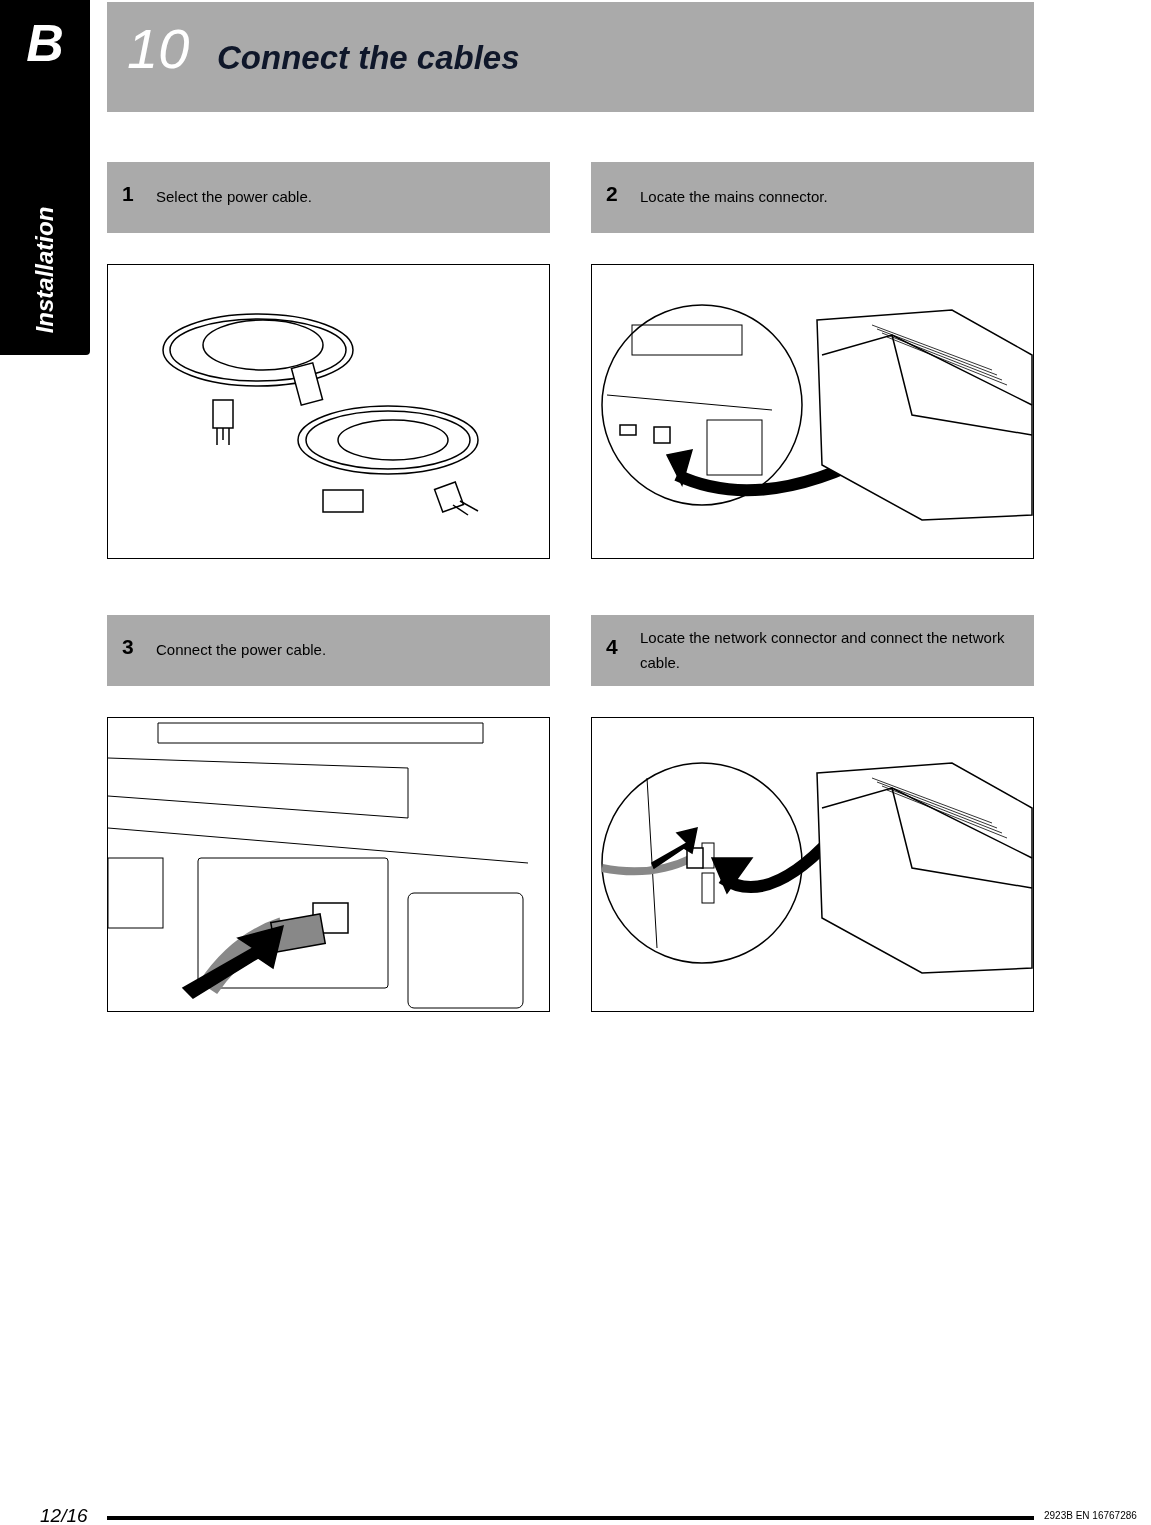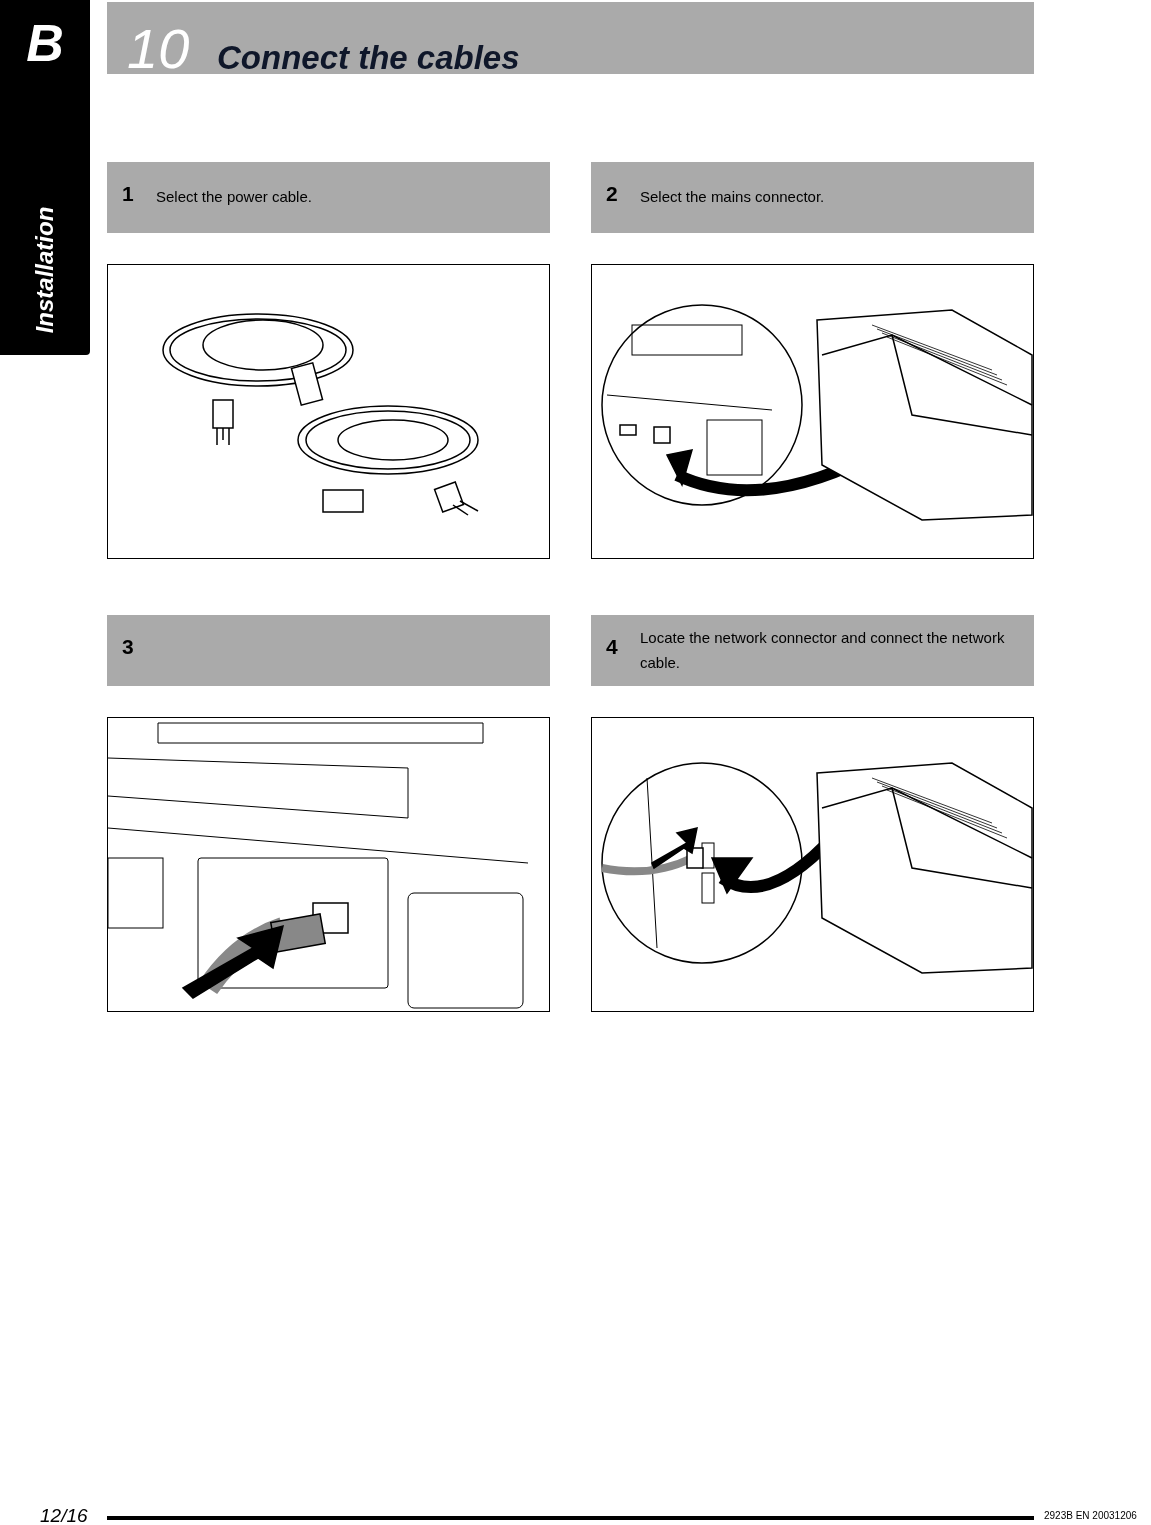--- a/index.html
+++ b/index.html
@@ -4,21 +4,21 @@
 <style>
   html, body { margin:0; padding:0; background:#ffffff; }
   body { width:1151px; height:1525px; position:relative; overflow:hidden;
          font-family:"Liberation Sans", sans-serif; color:#000; }
   .side-tab { position:absolute; left:0; top:0; width:90px; height:355px; background:#000;
               border-bottom-right-radius:4px; }
   .side-letter { position:absolute; left:0; top:8px; width:90px; text-align:center;
                  color:#fff; font-weight:bold; font-style:italic; font-size:52px; line-height:70px; }
   .side-section { position:absolute; left:45px; top:270px; transform:translate(-50%,-50%) rotate(-90deg);
                   color:#fff; font-weight:bold; font-style:italic; font-size:24px; white-space:nowrap; }
-  .header-bar { position:absolute; left:107px; top:2px; width:927px; height:72px; background:#aaaaaa; }
+  .header-bar { position:absolute; left:107px; top:2px; width:927px; height:110px; background:#aaaaaa; }
   .header-num { position:absolute; left:20px; top:12px; color:#fff; font-style:italic; font-size:56px;
                 line-height:70px; }
   .header-title { position:absolute; left:110px; top:34px; font-weight:bold; font-style:italic;
                   font-size:33px; line-height:44px; color:#0f172a; }
   .step-box { position:absolute; width:443px; height:71px; background:#aaaaaa; }
   .step-num { position:absolute; left:15px; top:20px; font-weight:bold; font-size:21px; }
   .step-text { position:absolute; left:49px; top:22px; font-size:15px; line-height:25px; width:385px; }
   .fig { position:absolute; width:441px; height:293px; border:1px solid #000; background:#fff; overflow:hidden; }
   .fig svg { width:100%; height:100%; display:block; }
   .footer-page { position:absolute; left:40px; top:1505px; font-style:italic; font-size:19px; }
@@ -57,21 +57,21 @@
     <rect x="188" y="100" width="22" height="38" fill="#fff" transform="rotate(-15 199 119)"></rect>
     <rect x="215" y="225" width="40" height="22" fill="#fff"></rect>
     <rect x="330" y="220" width="22" height="24" fill="#fff" transform="rotate(-20 341 232)"></rect>
     <line x1="345" y1="240" x2="360" y2="250"></line>
       <line x1="352" y1="236" x2="370" y2="246"></line>
   </svg>
 </div>
 
 <div class="step-box" style="left:591px;top:162px;">
   <span class="step-num">2</span>
-  <span class="step-text">Select the mains connector.</span>
+  <span class="step-text">Locate the mains connector.</span>
 </div>
 <div class="fig" style="left:591px;top:264px;">
   <svg viewBox="0 0 441 293" fill="none" stroke="#000" stroke-width="1.5">
     <circle cx="110" cy="140" r="100" fill="#fff"></circle>
     <g stroke-width="1">
       <rect x="40" y="60" width="110" height="30"></rect>
       <rect x="115" y="155" width="55" height="55"></rect>
       <line x1="15" y1="130" x2="180" y2="145"></line>
     </g>
     <rect x="62" y="162" width="16" height="16"></rect>
@@ -85,20 +85,21 @@
       <line x1="280" y1="60" x2="400" y2="105"></line>
         <line x1="285" y1="64" x2="405" y2="110"></line>
       <line x1="290" y1="68" x2="410" y2="115"></line>
         <line x1="295" y1="72" x2="415" y2="120"></line>
     </g>
   </svg>
 </div>
 
 <div class="step-box" style="left:107px;top:615px;">
   <span class="step-num">3</span>
+  <span class="step-text">Connect the power cable.</span>
 </div>
 <div class="fig" style="left:107px;top:717px;">
   <svg viewBox="0 0 441 293" fill="none" stroke="#000" stroke-width="1.5">
     <g stroke-width="1">
       <path d="M50 5 H375 V25 H50 Z"></path>
       <path d="M0 40 L300 50 L300 100 L0 78"></path>
       <path d="M0 110 L420 145"></path>
       <rect x="90" y="140" width="190" height="130" rx="3"></rect>
       <rect x="300" y="175" width="115" height="115" rx="6"></rect>
       <rect x="0" y="140" width="55" height="70"></rect>
@@ -134,13 +135,13 @@
       <line x1="280" y1="60" x2="400" y2="105"></line>
         <line x1="285" y1="64" x2="405" y2="110"></line>
       <line x1="290" y1="68" x2="410" y2="115"></line>
         <line x1="295" y1="72" x2="415" y2="120"></line>
     </g>
   </svg>
 </div>
 
 <div class="footer-page">12/16</div>
 <div class="footer-rule"></div>
-<div class="footer-code">2923B EN 20031206</div>
+<div class="footer-code">2923B EN 16767286</div>
 
 </body></html>

